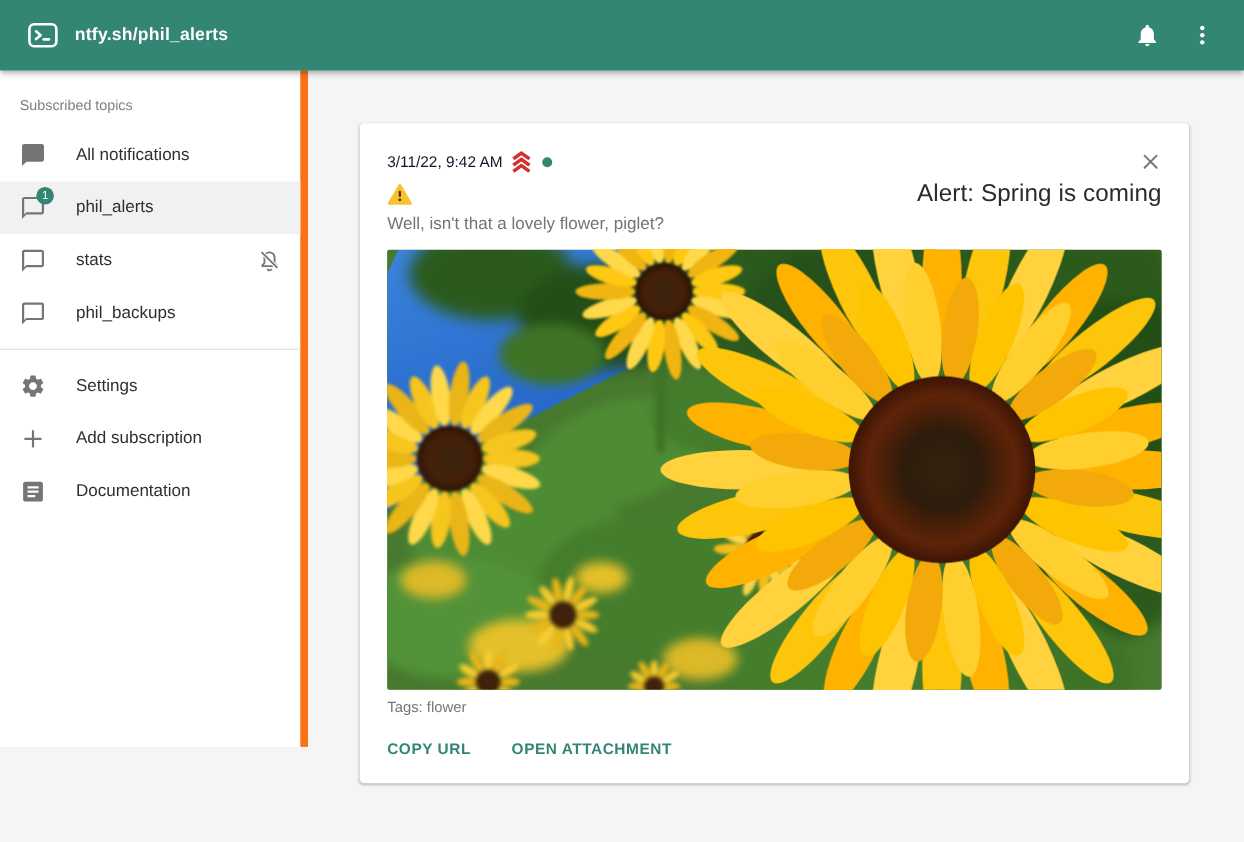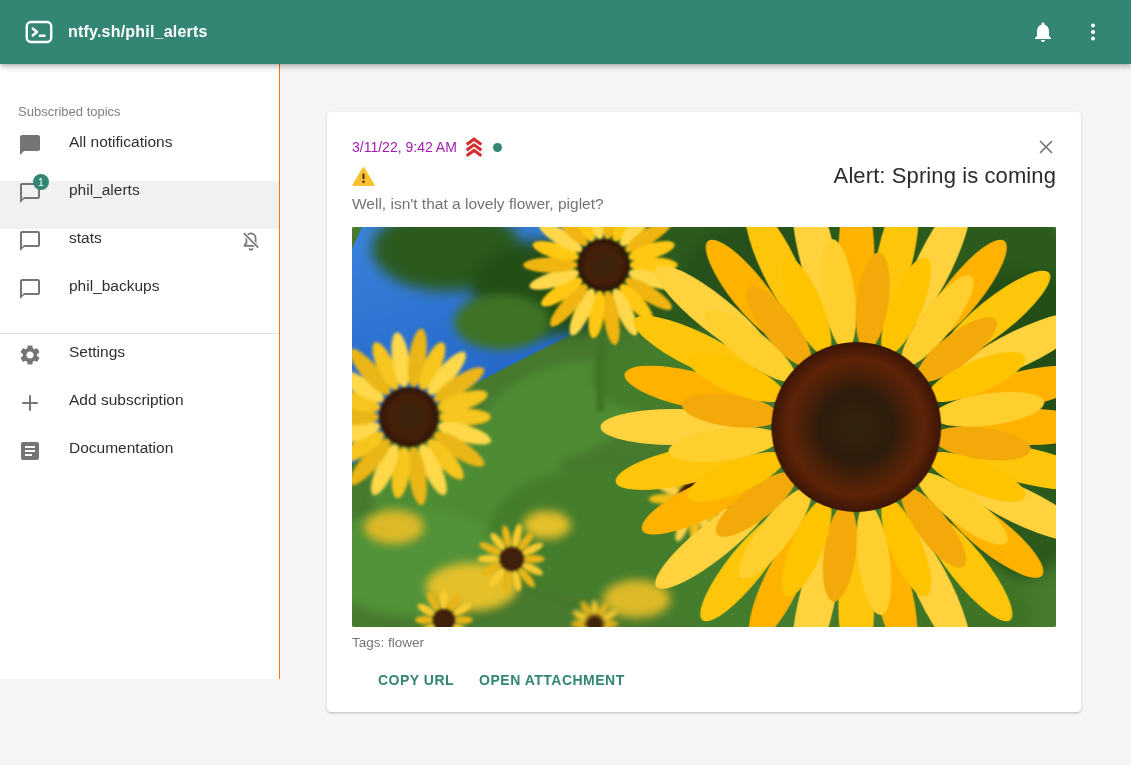--- a/index.html
+++ b/index.html
@@ -20,63 +20,63 @@
   .appbar .logo { width:30px; height:30px; margin-right:14px; flex:none; }
   .appbar .title { font-size:16px; font-weight:bold; letter-spacing:.2px; }
   .appbar .spacer { flex:1; }
   .iconbtn {
     width:44px; height:44px; border:none; background:transparent; cursor:pointer;
     display:flex; align-items:center; justify-content:center; border-radius:50%;
   }
   
   .sidebar {
     position:absolute; top:64px; left:0; width:280px; height:615px;
-    background:#fff; border-right:1px solid #f97316; padding-top:40px;
+    background:#fff; border-right:7px solid #f97316; padding-top:24px;
   }
   .sidebar .caption {
     padding:0 18px 14px 18px; font-size:13px; color:#7f7f7f;
   }
   .nav-item {
-    height:48px; display:flex; padding:0 16px 0 18px;
+    height:48px; display:flex; align-items:center; padding:0 16px 0 18px;
     cursor:pointer; color:#2f2f2f; font-size:15.5px;
   }
   .nav-item.selected { background:#eff2f1; }
   .nav-item .ic { width:24px; height:24px; flex:none; position:relative; color:#757575; }
   .nav-item .label { margin-left:27px; flex:1; white-space:nowrap; }
   .nav-item .right-ic { width:24px; height:24px; flex:none; color:#757575; }
   .badge {
     position:absolute; top:-7px; right:-7px; min-width:16px; height:16px;
     background:#338574; color:#fff; border-radius:8px; font-size:10.5px;
     display:flex; align-items:center; justify-content:center; padding:0 4px;
   }
   .divider { border-top:1px solid #e0e0e0; margin:8px 0 9px 0; }
   
   .main { position:absolute; top:64px; left:281px; width:850px; height:701px; background:#f5f5f5; }
   .card {
     position:absolute; left:46px; top:48px; width:754px;
     background:#fff; border-radius:4px; padding:24px 25px 16px 25px;
     box-shadow:0 1px 3px rgba(0,0,0,.15), 0 1px 2px rgba(0,0,0,.10);
   }
   .card-head { display:flex; align-items:center; height:22px; }
-  .timestamp { font-size:14px; color:#a21caf; }
+  .timestamp { font-size:14px; color:#0f172a; }
   .prio { width:22px; height:22px; margin-left:6px; }
   .unread-dot { width:9px; height:9px; border-radius:50%; background:#338574; margin-left:8px; }
   .closebtn { margin-left:auto; width:32px; height:32px; margin-right:-6px; }
   .card-title {
     margin-top:5px; display:flex; align-items:center;
     font-size:22px; color:#2b2b2b; letter-spacing:.1px;justify-content:space-between;
   }
   .card-title .warn { width:23px; height:23px; margin-right:8px; flex:none; }
   .card-body { margin-top:6px; font-size:15.5px; color:#737373; }
   .attachment {
     margin-top:14px; width:704px; height:400px; border-radius:2px; overflow:hidden;
     display:block; cursor:pointer; background:#4d8435;
   }
   .tags { margin-top:8px; font-size:13.5px; color:#757575; }
-  .card-actions { margin-top:14px; display:flex; gap:25px;margin-left:26px; }
+  .card-actions { margin-top:14px; display:flex; gap:37px; }
   .textbtn {
     border:none; background:transparent; color:#338574; font-family:inherit;
     font-size:14px; font-weight:bold; letter-spacing:.5px; cursor:pointer;
     padding:8px 0; text-transform:uppercase;
   }
 </style>
 </head>
 <body>
 
 <header class="appbar">

